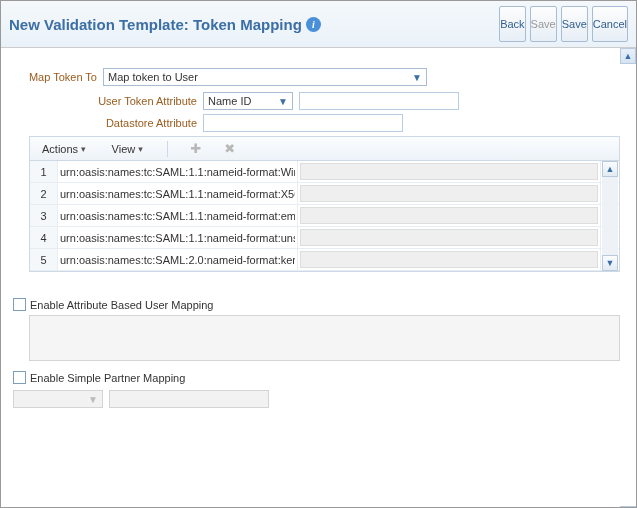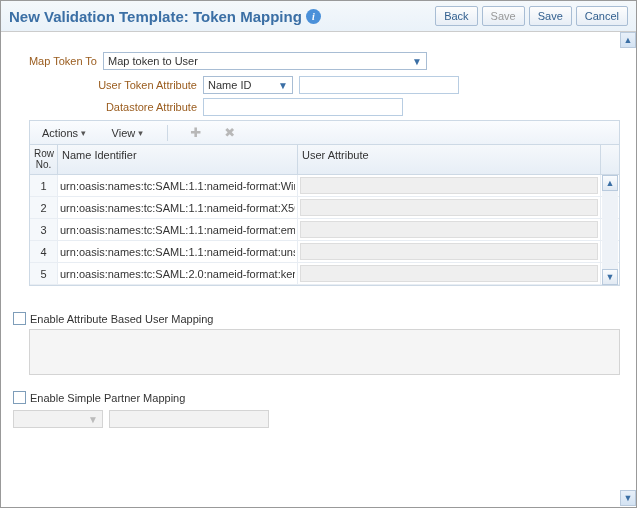--- a/index.html
+++ b/index.html
@@ -43,25 +43,25 @@
     font-size: 10px;
     font-style: italic;
     font-family: Georgia, serif;
     font-weight: bold;
   }
   .header-buttons { display: flex; gap: 4px; }
   .hbtn {
     background: linear-gradient(#fdfdfd,#e7eef6);
     border: 1px solid #a8bdd4;
     border-radius: 2px;
-    padding: 2px 8px;
+    padding: 2px 0;
     color: #33608f;
     font-size: 11px;
     cursor: pointer;
-    height: 20px;
+    height: 36px;
   }
   .hbtn.disabled { color: #999; cursor: default; }
   .content {
     padding: 10px 12px 10px 12px;
     position: relative;
     height: calc(100% - 32px);
     overflow: hidden;
   }
   .row {
     display: flex;
@@ -271,27 +271,20 @@
       <div class="minibtn">
         <span>View</span>
           <span class="chev">▾</span>
       </div>
       <div class="sep"></div>
       <div class="iconbtn">✚</div>
       <div class="iconbtn">✖</div>
     </div>
 
     <div class="table-wrap">
-      <div class="thead">
-        <div class="th rowno" style="white-space:pre-line">Row
-No.</div>
-        <div class="th nameid">Name Identifier</div>
-        <div class="th uattr">User Attribute</div>
-        <div class="th scrollcol"></div>
-      </div>
       <div class="tbody" id="tbody">
         <div class="trow">
             <div class="td rowno">1</div>
             <div class="td nameid">
               <input readonly="" value="urn:oasis:names:tc:SAML:1.1:nameid-format:WindowsDomainQualifiedName" style="">
             </div>
             <div class="td uattr">
               <div class="cell"></div>
             </div>
             <div class="td scrollcol"></div>
@@ -343,21 +336,21 @@
       </div>
     </div>
   </div>
 
   <div class="section-check" style="margin-top:26px">
     <span class="cb"></span>
     <span>Enable Attribute Based User Mapping</span>
   </div>
   <div class="big-placeholder" style="margin-left:16px; margin-right:4px;"></div>
 
-  <div class="section-check" style="margin-top:16px">
+  <div class="section-check" style="margin-top:10px">
     <span class="cb"></span>
     <span>Enable Simple Partner Mapping</span>
   </div>
   <div class="row partner-row" style="margin-left:0; margin-top:6px">
     <div class="select disabled" style="width:90px">
       <span></span>
       <span class="chev" style="color:#bbb">▼</span>
     </div>
     <div style="width:6px"></div>
     <div class="txt disabled" style="width:160px"></div>

